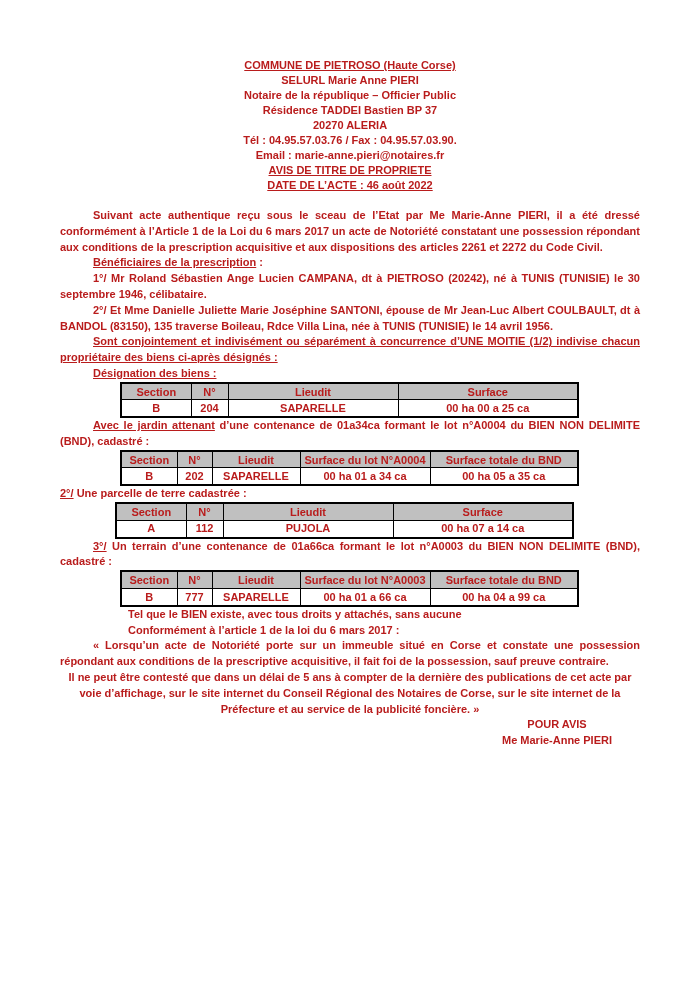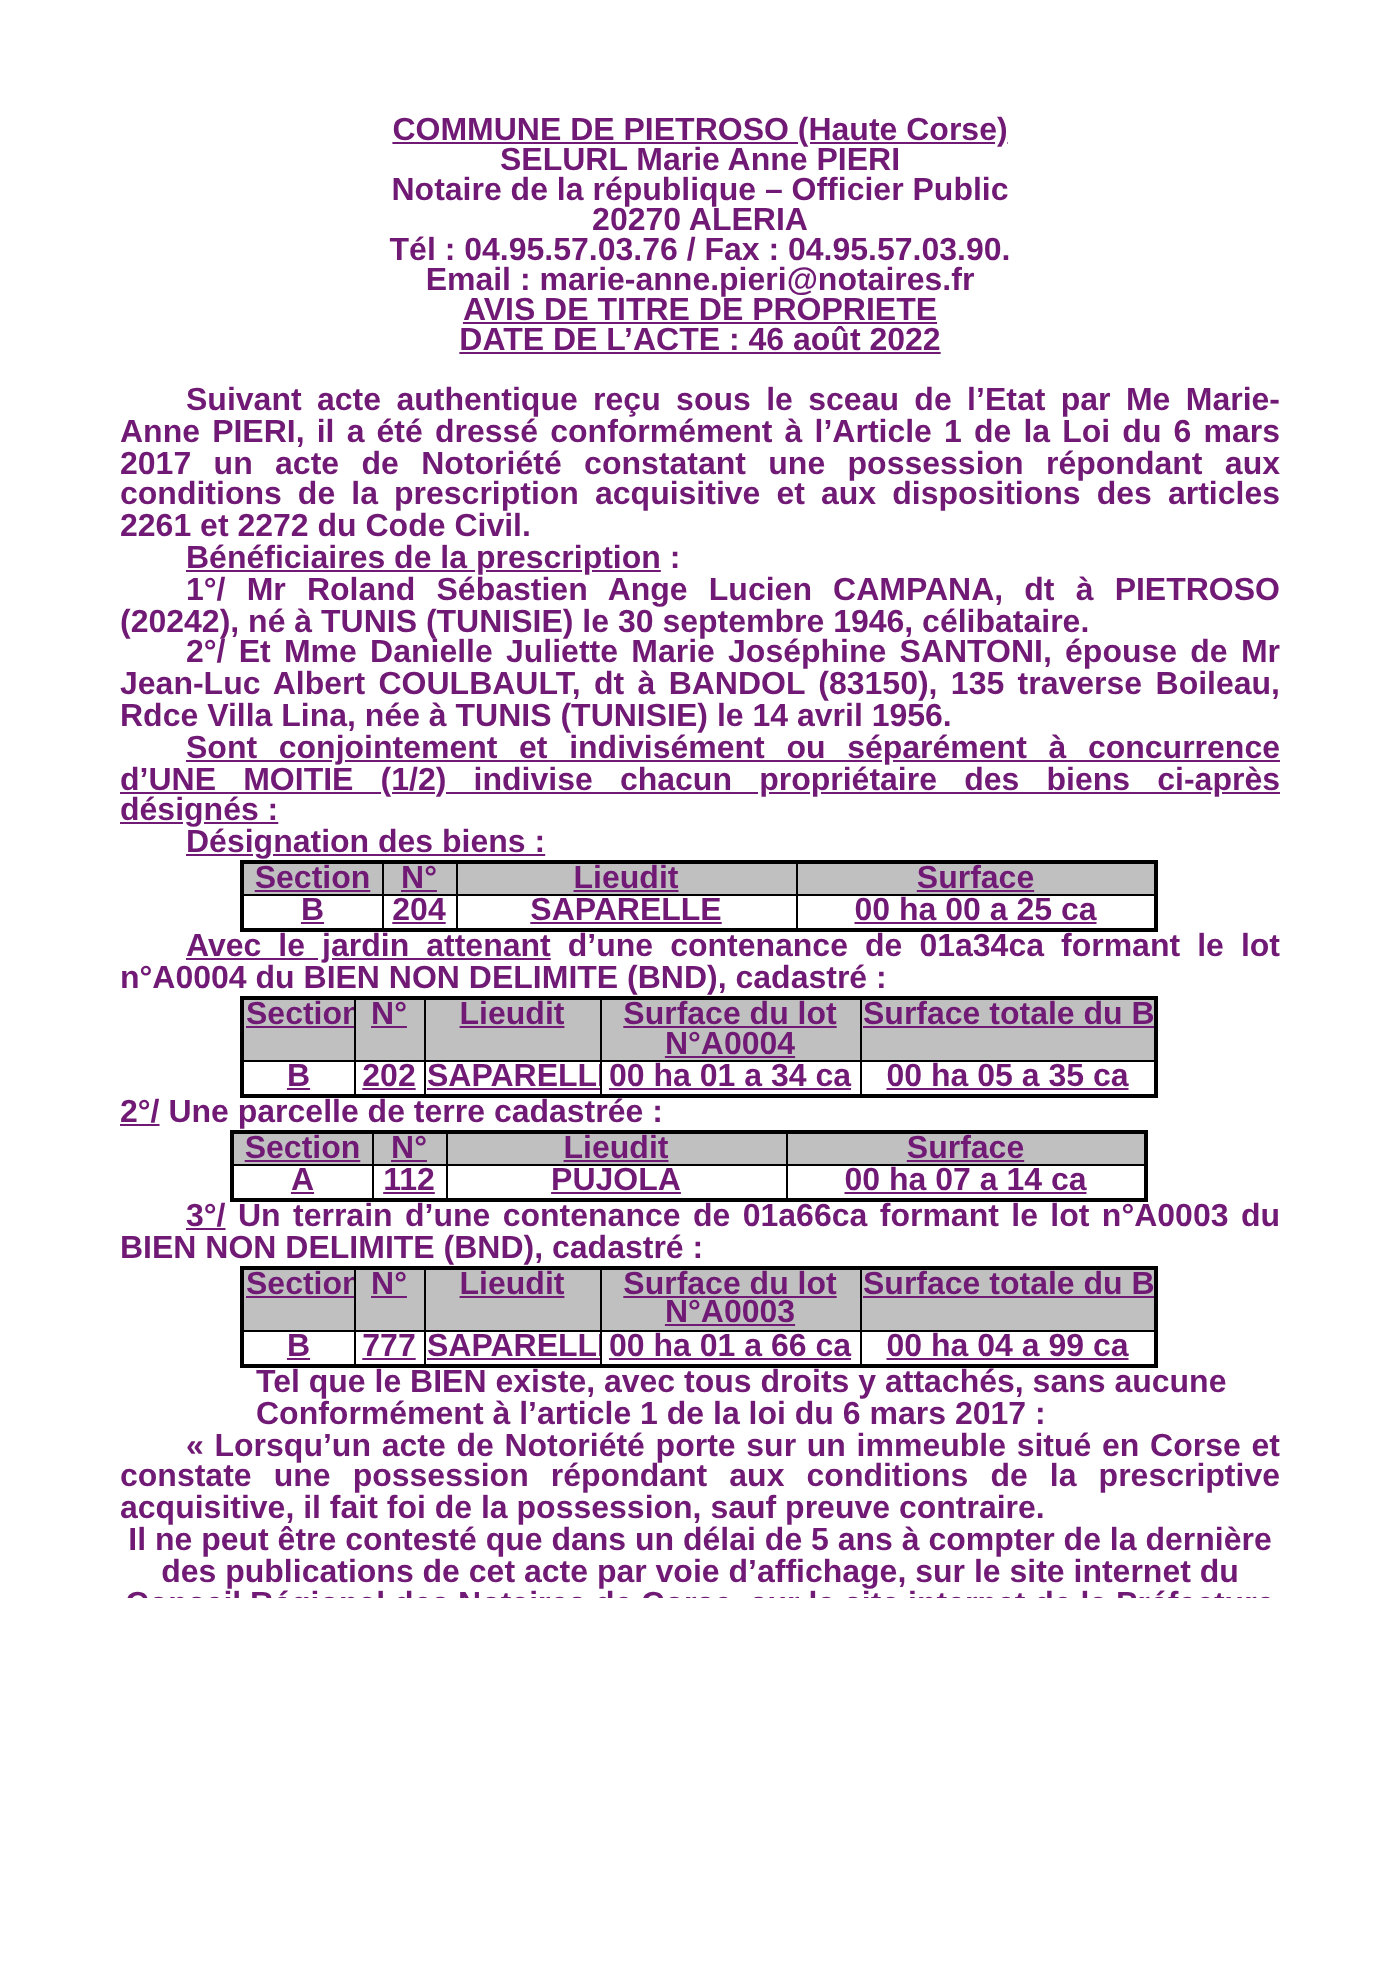--- a/index.html
+++ b/index.html
@@ -1,23 +1,23 @@
 <!DOCTYPE html>
 <html><head>
 <meta charset="utf-8">
 <style>
   html,body{margin:0;padding:0;background:#ffffff;}
   .page{
     position:relative;
     width:699px;height:799px;
     background:#ffffff;
-    color:#701a75;
+    color:#b91c1c;
     font-family:"Liberation Sans",sans-serif;
     font-weight:700;
-    font-size:16px;
+    font-size:11px;
     overflow:hidden;
     box-sizing:border-box;
     padding:58px 59px 0 60px;
   }
   .u{text-decoration:underline;}
   .hdr{ text-align:center; line-height:15px; }
   .hdr div{margin:0;}
   .doc-body{ line-height:15.8px; margin-top:15px;}
   .doc-body p{margin:0;}
   .just{ text-align:justify; }
@@ -33,21 +33,20 @@
     border:2px solid #000000;
   }
   .cad-table.t3{ margin-left:55px; }
   .cad-table th,.cad-table td{
     border:1.5px solid #000000;
     text-align:center;
     padding:0 1px;
     font-weight:700;
     line-height:14.5px;
     overflow:hidden;
-    text-decoration:underline;
   }
   .cad-table th{
     background:#c0c0c0;
     vertical-align:top;
     padding-top:1px;
   }
   .cad-table td{ height:16px; }
   .nowrap{ white-space:nowrap; }
   col.c-section{width:70px;} col.c-num{width:37px;}
   col.c-lieudit4{width:170px;} col.c-surface4{width:180px;}
@@ -63,20 +62,21 @@
 </style>
 </head>
 <body>
 
 <div class="page">
 
   <div class="hdr">
     <div class="u">COMMUNE DE PIETROSO (Haute Corse)</div>
     <div>SELURL Marie Anne PIERI</div>
     <div>Notaire de la république – Officier Public</div>
+    <div>Résidence TADDEI Bastien BP 37</div>
     <div>20270 ALERIA</div>
     <div>Tél : 04.95.57.03.76 / Fax : 04.95.57.03.90.</div>
     <div>Email : marie-anne.pieri@notaires.fr</div>
     <div class="u">AVIS DE TITRE DE PROPRIETE</div>
     <div class="u">DATE DE L’ACTE : 46 août 2022</div>
   </div>
 
   <div class="doc-body">
 
     <p class="just ind">Suivant acte authentique reçu sous le sceau de l’Etat par Me Marie-Anne PIERI, il a été dressé conformément à l’Article 1 de la Loi du 6 mars 2017 un acte de Notoriété constatant une possession répondant aux conditions de la prescription acquisitive et aux dispositions des articles 2261 et 2272 du Code Civil.</p>

